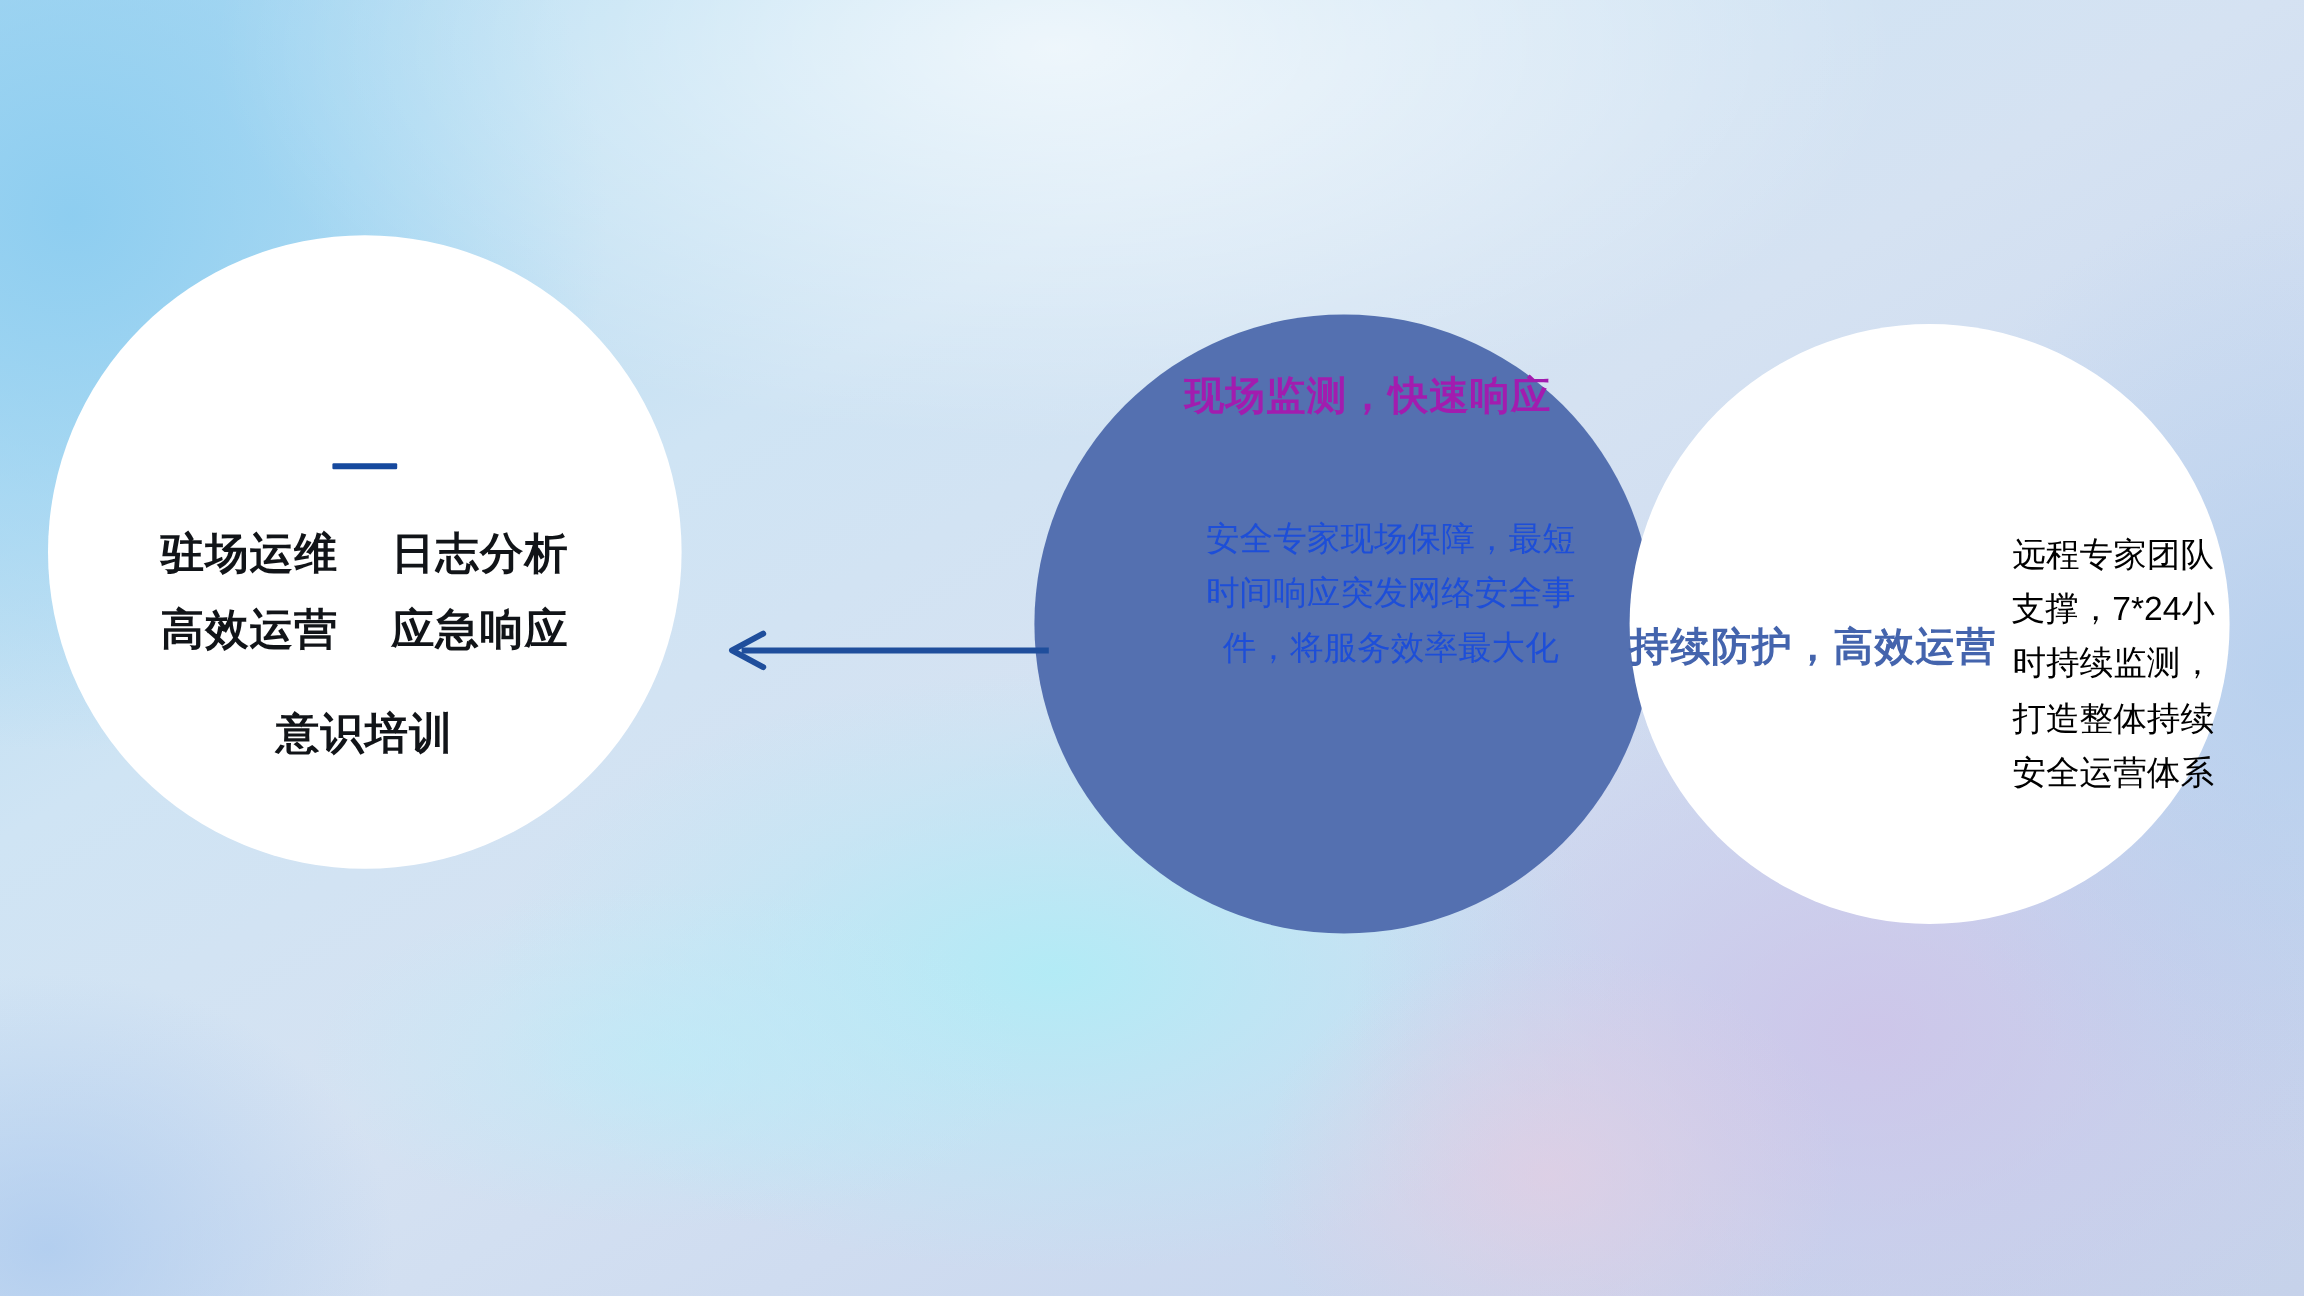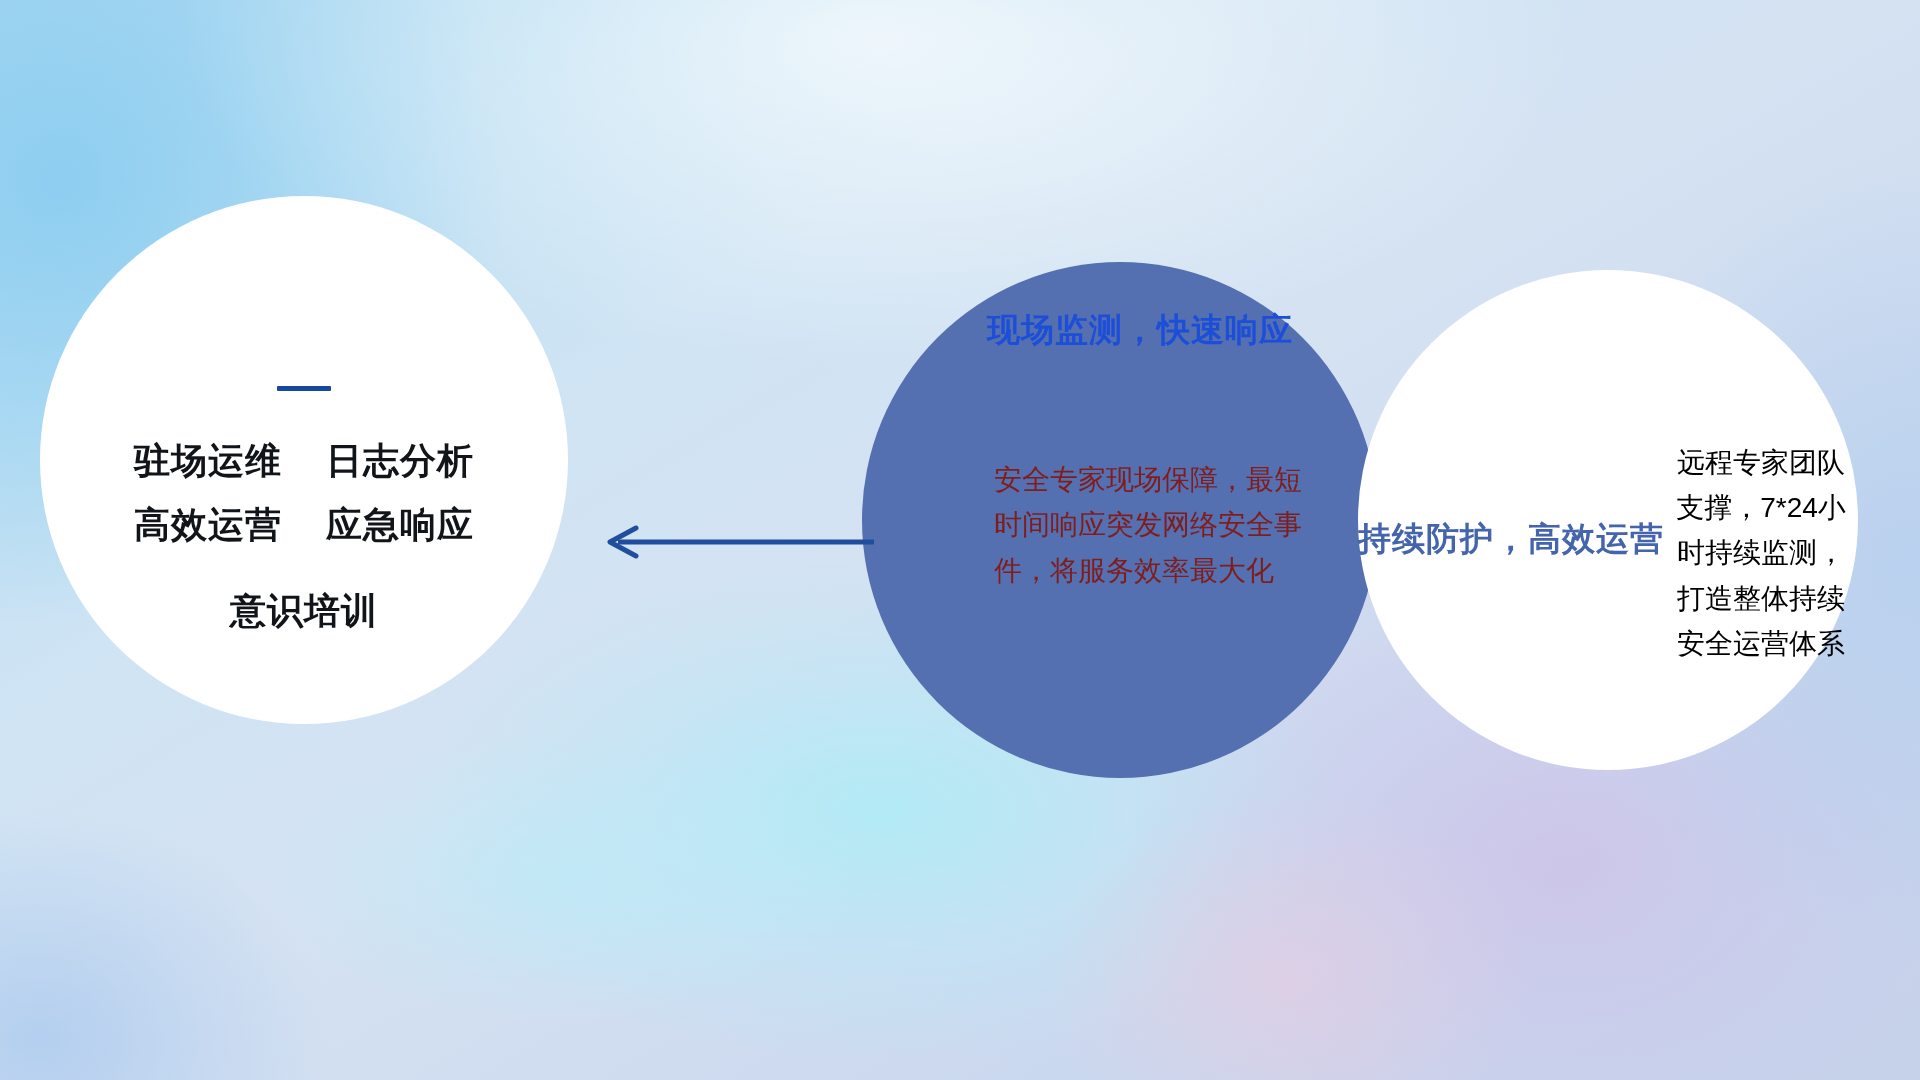--- a/index.html
+++ b/index.html
@@ -161,33 +161,33 @@
     flex-direction: column;
     align-items: center;
     z-index: 3;
     pointer-events: none;
   }
   #middle-title {
     margin-top: 46px;
     margin-left: 40px;
     font-size: 33px;
     font-weight: 700;
-    color: #1d4ed8;
+    color: #a21caf;
     letter-spacing: 1px;
     white-space: nowrap;
   }
   #middle-body {
-    margin-top: 104px;
+    margin-top: 73px;
     margin-left: 78px;
     width: 330px;
     font-size: 28px;
     font-weight: 400;
-    color: #7f1d1d;
+    color: #1d4ed8;
     line-height: 1.62;
-    text-align: left;
+    text-align: center;
   }
 
   
   #right-content {
     position: absolute;
     left: 1358px;
     top: 270px;
     width: 500px;
     height: 500px;
     box-sizing: border-box;

